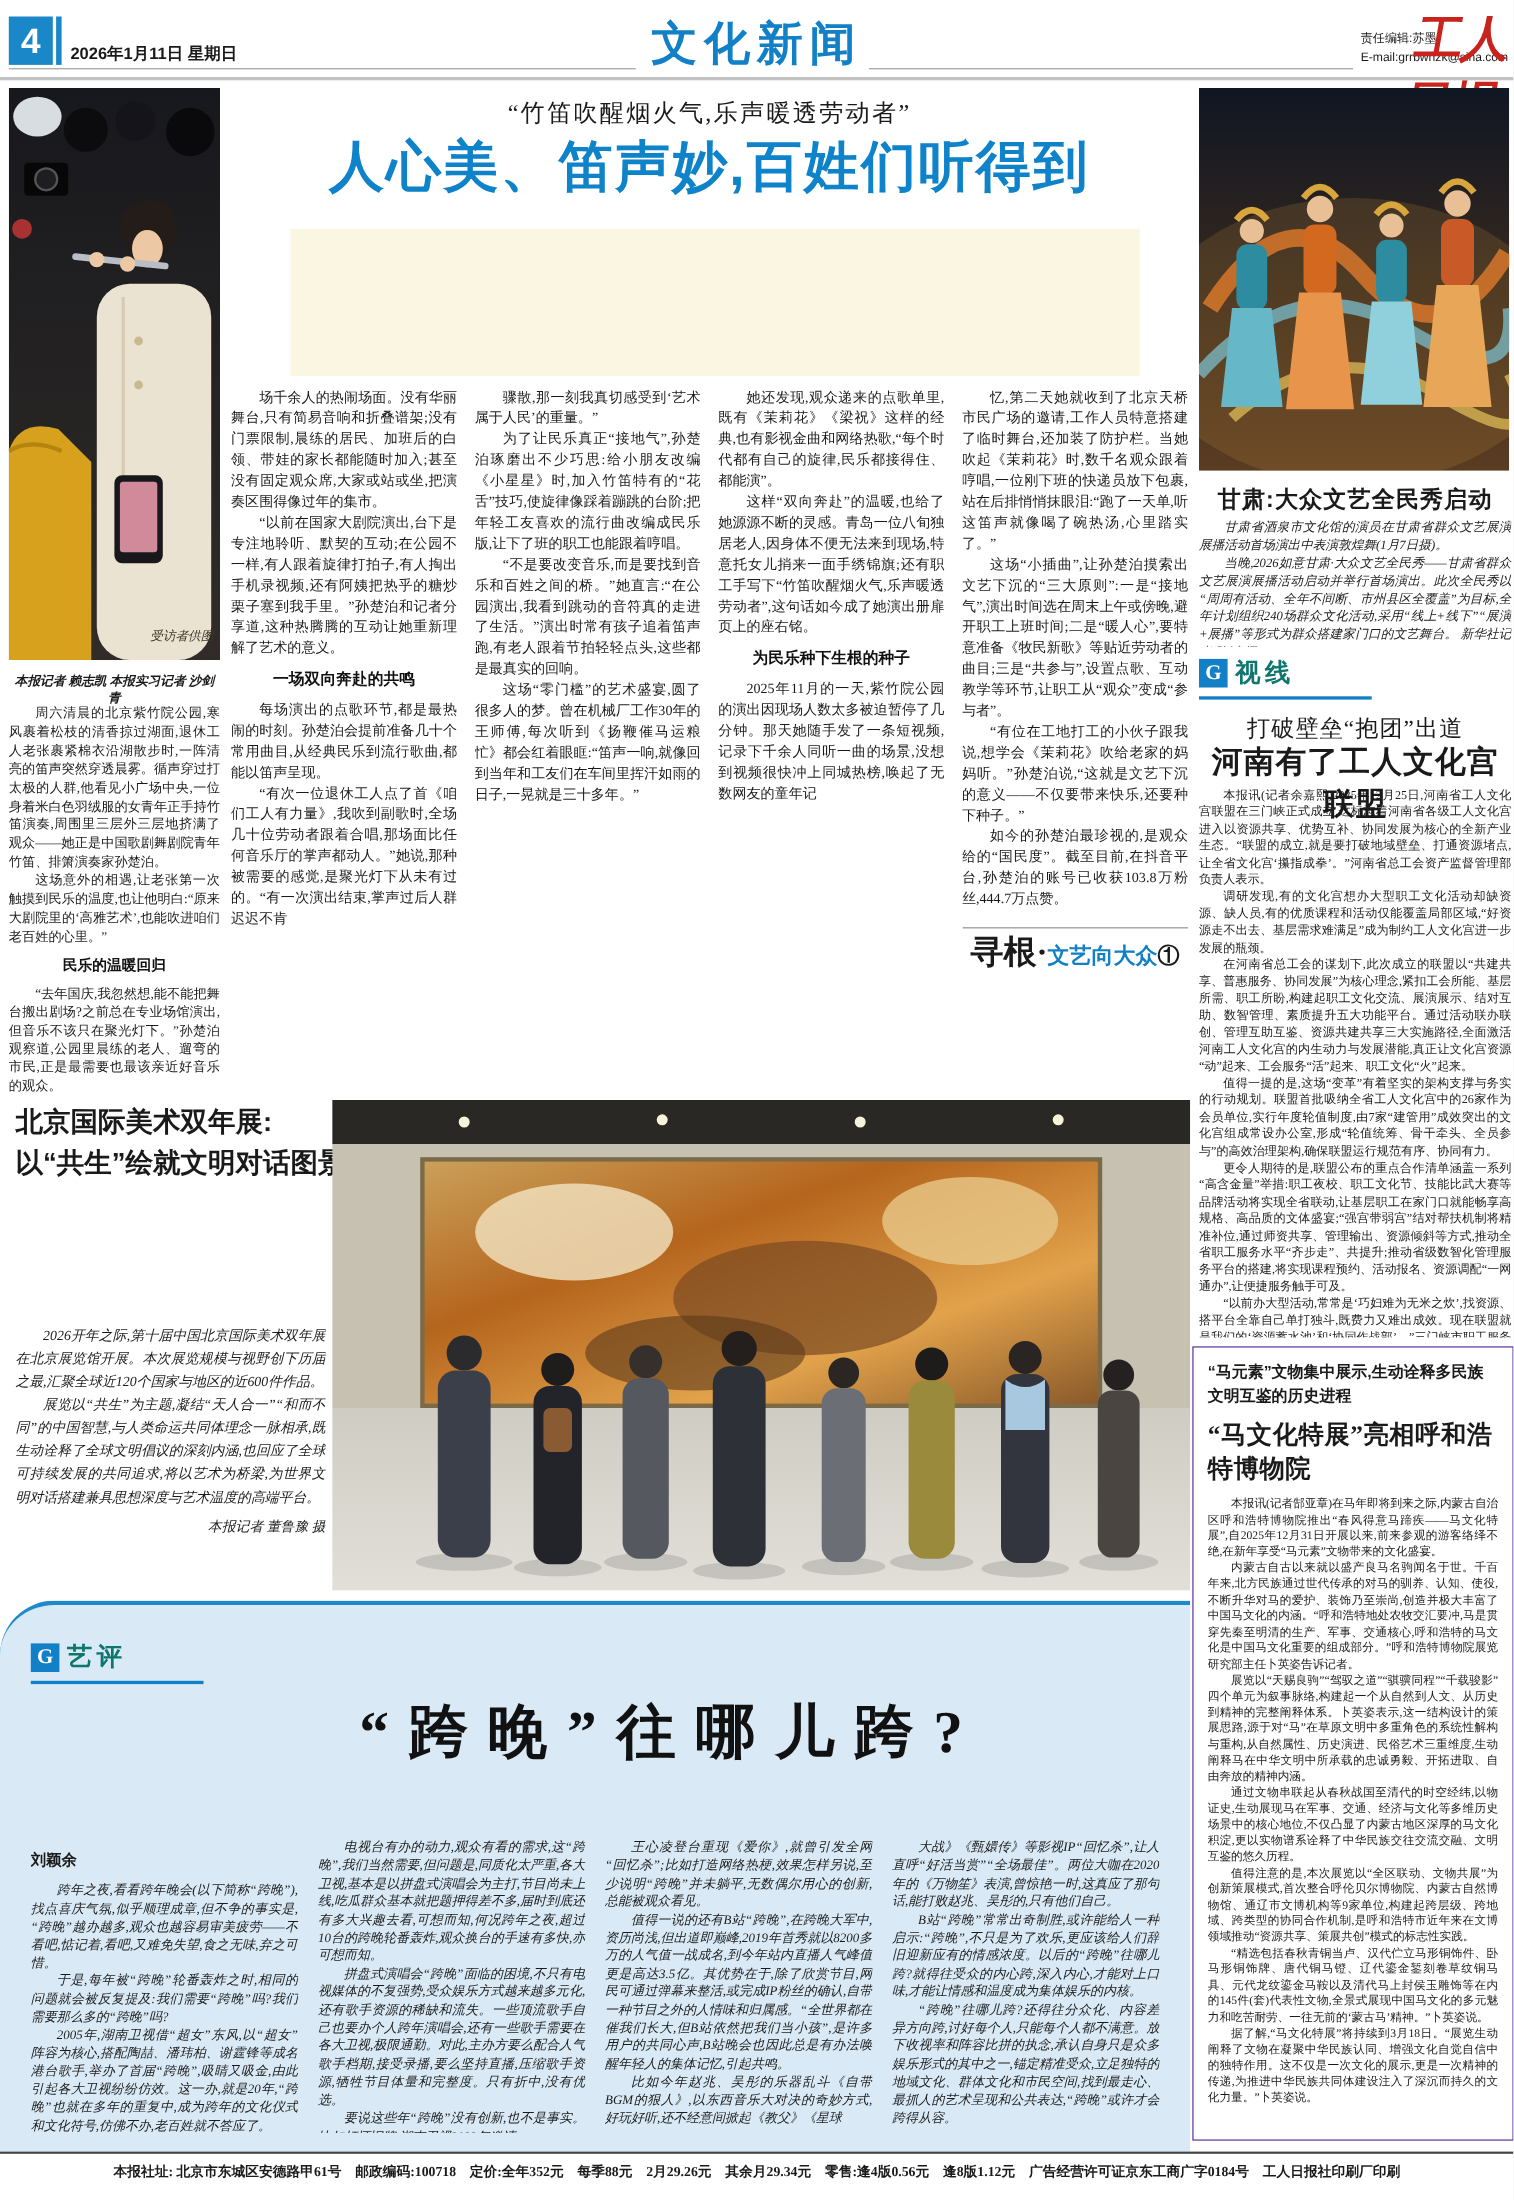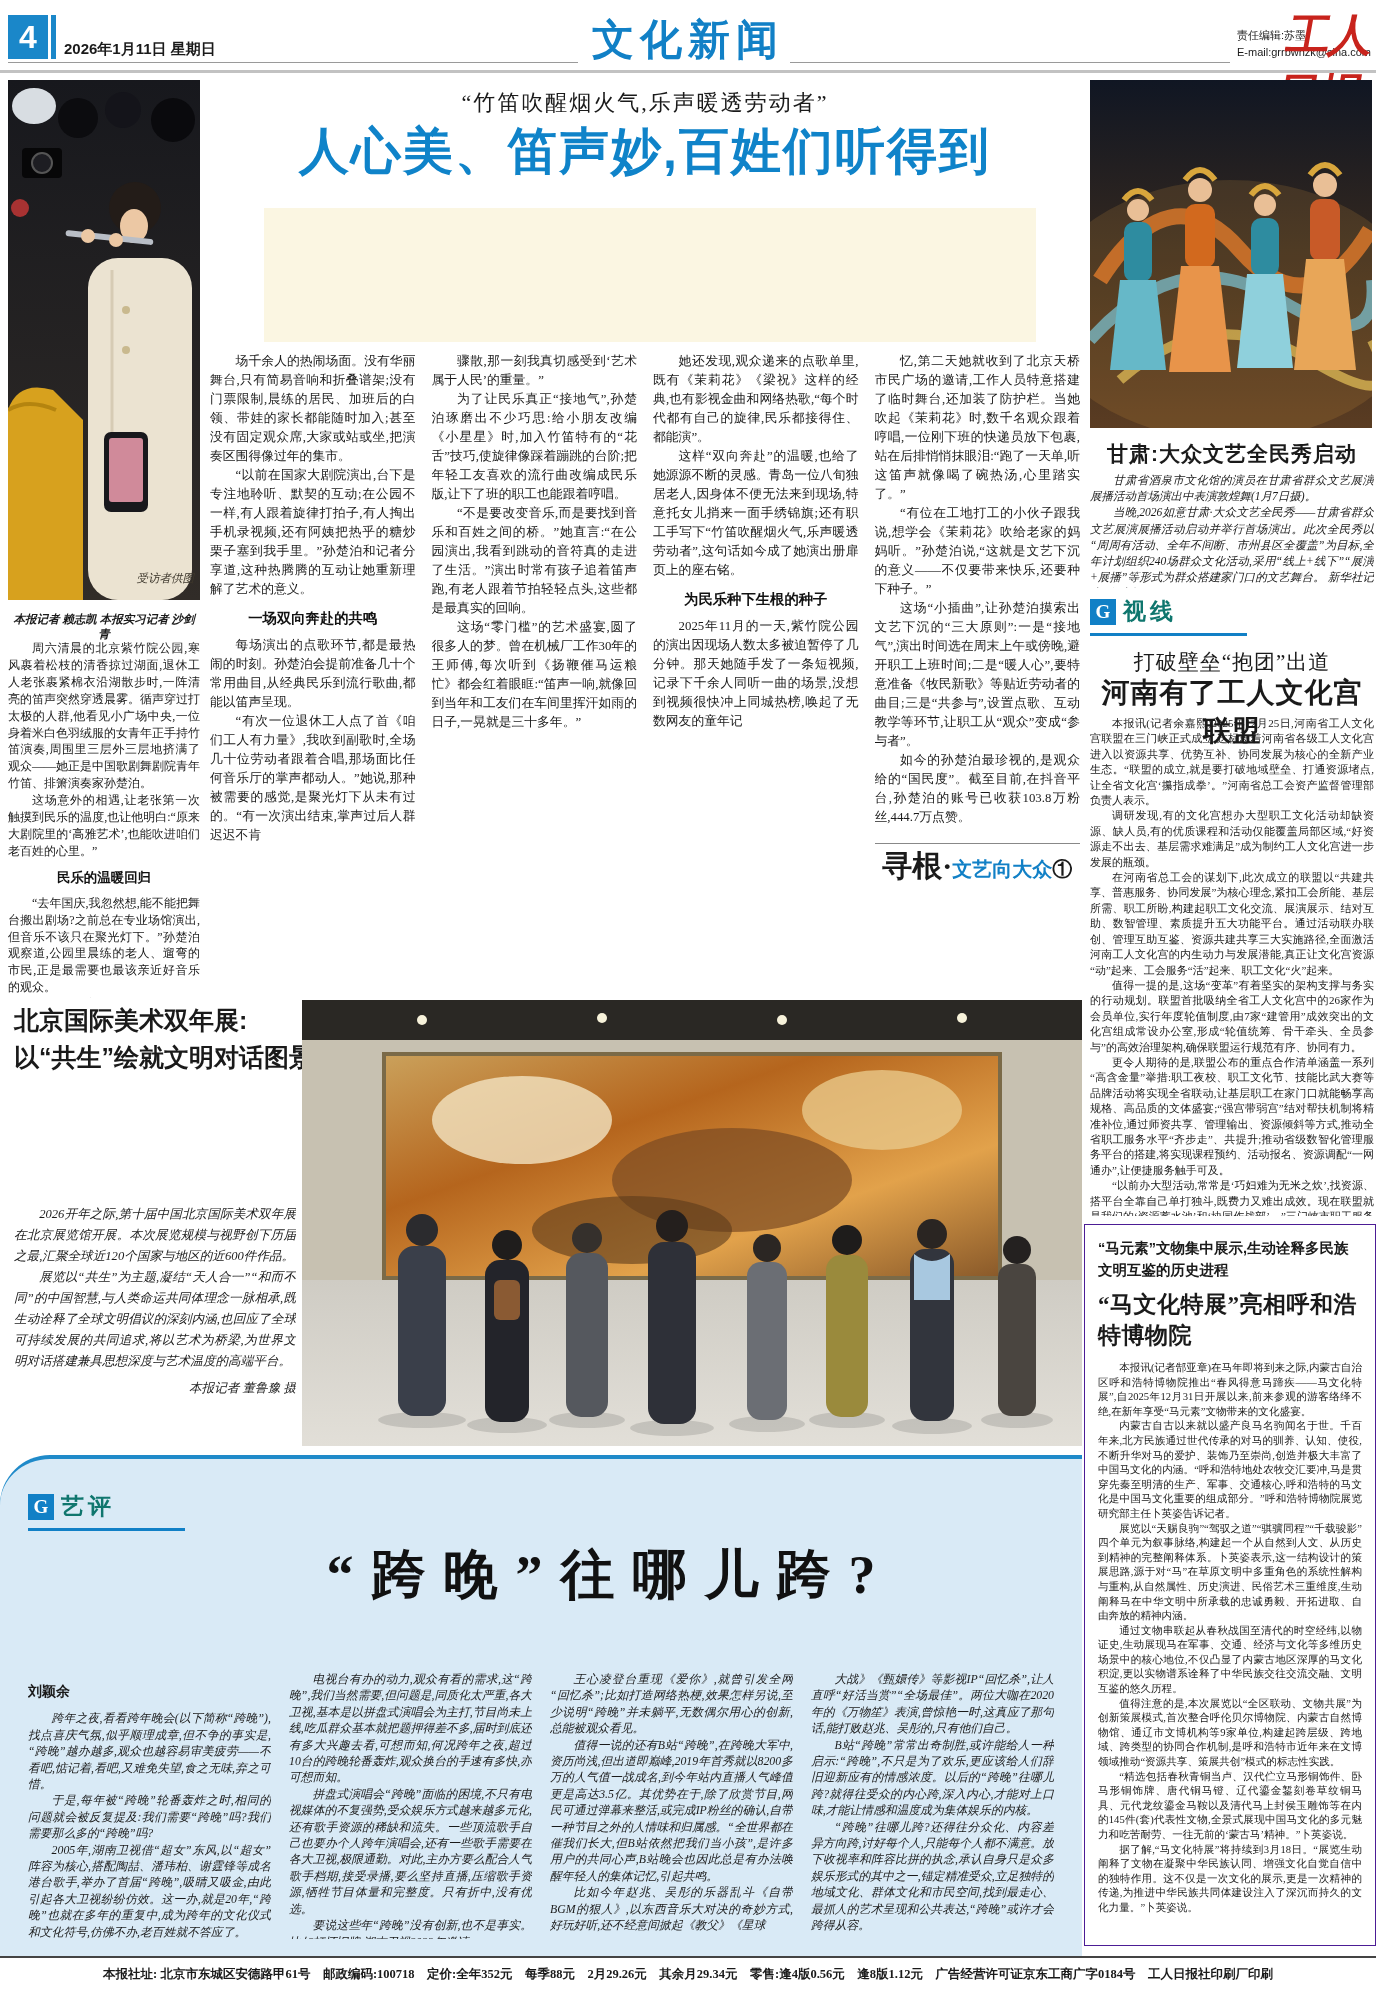--- a/index.html
+++ b/index.html
@@ -163,22 +163,22 @@
       </div>
     <div class="clip">
         <p class="para">她还发现,观众递来的点歌单里,既有《茉莉花》《梁祝》这样的经典,也有影视金曲和网络热歌,“每个时代都有自己的旋律,民乐都接得住、都能演”。</p>
         <p class="para">这样“双向奔赴”的温暖,也给了她源源不断的灵感。青岛一位八旬独居老人,因身体不便无法来到现场,特意托女儿捎来一面手绣锦旗;还有职工手写下“竹笛吹醒烟火气,乐声暖透劳动者”,这句话如今成了她演出册扉页上的座右铭。</p>
         <div class="subhead">为民乐种下生根的种子</div>
         <p class="para">2025年11月的一天,紫竹院公园的演出因现场人数太多被迫暂停了几分钟。那天她随手发了一条短视频,记录下千余人同听一曲的场景,没想到视频很快冲上同城热榜,唤起了无数网友的童年记</p>
       </div>
     <div class="clip">
       <div>
           <p class="para">忆,第二天她就收到了北京天桥市民广场的邀请,工作人员特意搭建了临时舞台,还加装了防护栏。当她吹起《茉莉花》时,数千名观众跟着哼唱,一位刚下班的快递员放下包裹,站在后排悄悄抹眼泪:“跑了一天单,听这笛声就像喝了碗热汤,心里踏实了。”</p>
+          <p class="para">这场“小插曲”,让孙楚泊摸索出文艺下沉的“三大原则”:一是“接地气”,演出时间选在周末上午或傍晚,避开职工上班时间;二是“暖人心”,要特意准备《牧民新歌》等贴近劳动者的曲目;三是“共参与”,设置点歌、互动教学等环节,让职工从“观众”变成“参与者”。</p>
           <p class="para">“有位在工地打工的小伙子跟我说,想学会《茉莉花》吹给老家的妈妈听。”孙楚泊说,“这就是文艺下沉的意义——不仅要带来快乐,还要种下种子。”</p>
-          <p class="para">这场“小插曲”,让孙楚泊摸索出文艺下沉的“三大原则”:一是“接地气”,演出时间选在周末上午或傍晚,避开职工上班时间;二是“暖人心”,要特意准备《牧民新歌》等贴近劳动者的曲目;三是“共参与”,设置点歌、互动教学等环节,让职工从“观众”变成“参与者”。</p>
           <p class="para">如今的孙楚泊最珍视的,是观众给的“国民度”。截至目前,在抖音平台,孙楚泊的账号已收获103.8万粉丝,444.7万点赞。</p>
         </div>
       <div class="seriestag">
         <span class="xg">寻根</span><span class="xg">·</span><span class="sb">文艺向大众</span><span class="xg" style="font-size:20px;">①</span>
       </div>
     </div>
   </div>
 
   <div class="abs" style="left:1090px;top:80px;width:282px;height:348px;">
     <svg width="282" height="348" viewBox="0 0 282 348">

